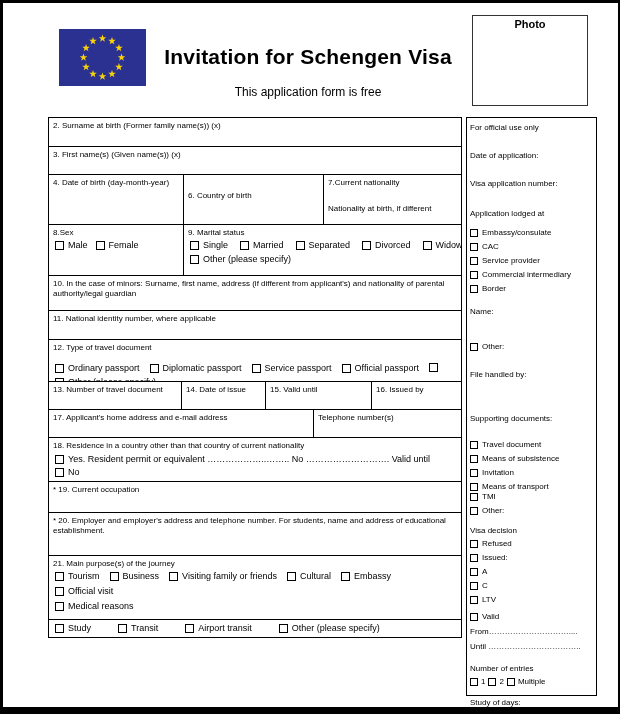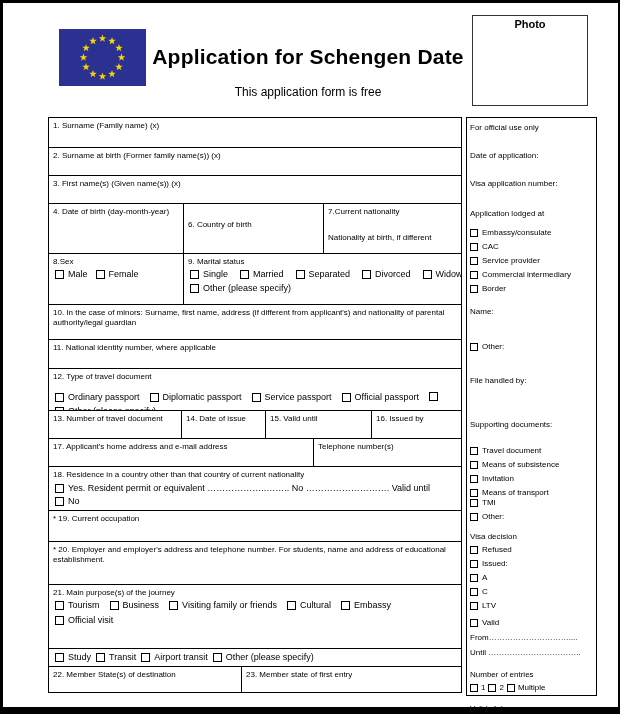--- a/index.html
+++ b/index.html
@@ -44,31 +44,28 @@
       <use href="#star" transform="translate(59.95,38)"></use>
       <use href="#star" transform="translate(53,44.95)"></use>
       <use href="#star" transform="translate(43.5,47.5)"></use>
       <use href="#star" transform="translate(34,44.95)"></use>
       <use href="#star" transform="translate(27.05,38)"></use>
       <use href="#star" transform="translate(24.5,28.5)"></use>
       <use href="#star" transform="translate(27.05,19)"></use>
       <use href="#star" transform="translate(34,12.05)"></use>
     </g>
   </svg>
-  <div class="title">Application for Schengen Date</div>
+  <div class="title">Invitation for Schengen Visa</div>
   <div class="subtitle">This application form is free</div>
   <div class="photo">
     <span>Photo</span>
   </div>
 
   <div class="main">
 
-    <div class="row" style="height:29px">
-      <div class="lbl">1. Surname (Family name) (x)</div>
-    </div>
 
     <div class="row" style="height:28px">
       <div class="lbl">2. Surname at birth (Former family name(s)) (x)</div>
     </div>
 
     <div class="row" style="height:28px">
       <div class="lbl">3. First name(s) (Given name(s)) (x)</div>
     </div>
 
     <div class="row" style="height:50px">
@@ -247,53 +244,49 @@
           <span class="cb"></span>
           <span>Embassy</span>
         </span>
       </div>
       <div class="opts" style="margin-top:4px">
         <span class="opt">
           <span class="cb"></span>
           <span>Official visit</span>
         </span>
       </div>
+      <div class="opts" style="margin-top:4px">
+        <span class="opt">
+          <span class="cb"></span>
+          <span>Medical reasons</span>
+        </span>
+      </div>
     </div>
 
     <div class="row" style="height:18px">
-      <div class="opts" style="column-gap:5px;margin-top:3px">
+      <div class="opts" style="column-gap:27px;margin-top:3px">
         <span class="opt">
           <span class="cb"></span>
           <span>Study</span>
         </span>
         <span class="opt">
           <span class="cb"></span>
           <span>Transit</span>
         </span>
         <span class="opt">
           <span class="cb"></span>
           <span>Airport transit</span>
         </span>
         <span class="opt">
           <span class="cb"></span>
           <span>Other (please specify)</span>
         </span>
       </div>
     </div>
 
-    <div class="row" style="height:26px">
-      <div class="cells">
-        <div class="cell" style="width:192px">
-          <div class="lbl">22. Member State(s) of destination</div>
-        </div>
-        <div class="cell grow">
-          <div class="lbl">23. Member state of first entry</div>
-        </div>
-      </div>
-    </div>
 
   </div>
 
   <div class="official">
     <div class="ob" style="margin-top:5px">For official use only</div>
     <div class="ob" style="margin-top:18px">Date of application:</div>
     <div class="ob" style="margin-top:18px">Visa application number:</div>
     <div class="ob" style="margin-top:20px">Application lodged at</div>
 
     <div class="obi" style="margin-top:9px">
@@ -317,21 +310,21 @@
       <span>Border</span>
     </div>
 
     <div class="ob" style="margin-top:13px">Name:</div>
 
     <div class="obi" style="margin-top:25px">
       <span class="cb"></span>
       <span>Other:</span>
     </div>
 
-    <div class="ob" style="margin-top:24px">File handled by:</div>
+    <div class="ob" style="margin-top:18px">File handled by:</div>
 
     <div class="ob" style="margin-top:34px">Supporting documents:</div>
     <div class="obi" style="margin-top:16px">
       <span class="cb"></span>
       <span>Travel document</span>
     </div>
     <div class="obi" style="margin-top:4px">
       <span class="cb"></span>
       <span>Means of subsistence</span>
     </div>
@@ -384,16 +377,16 @@
     <div class="ob" style="margin-top:12px">Number of entries</div>
     <div class="obi" style="margin-top:3px;gap:3px">
       <span class="cb"></span>
       <span>1</span>
       <span class="cb"></span>
       <span>2</span>
       <span class="cb"></span>
       <span>Multiple</span>
     </div>
 
-    <div class="ob" style="margin-top:11px">Valid of days:</div>
+    <div class="ob" style="margin-top:11px">Study of days:</div>
   </div>
 
 </div>
 
 </body></html>

